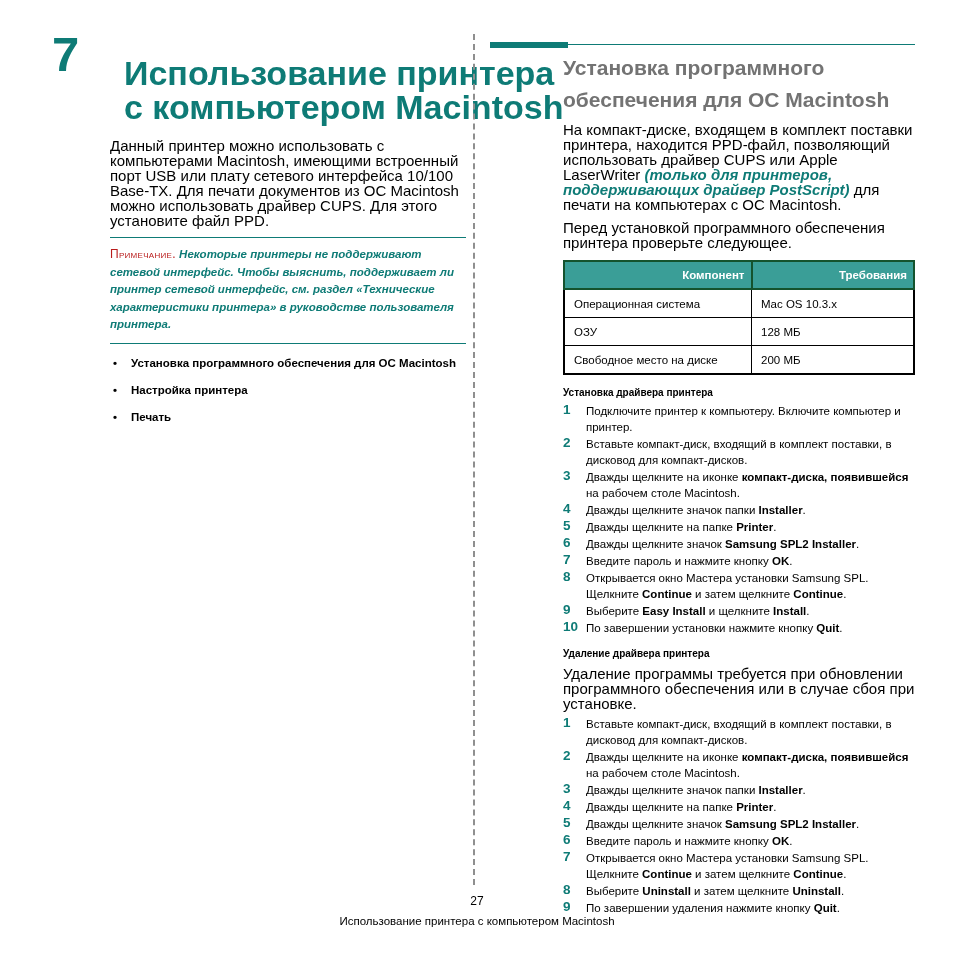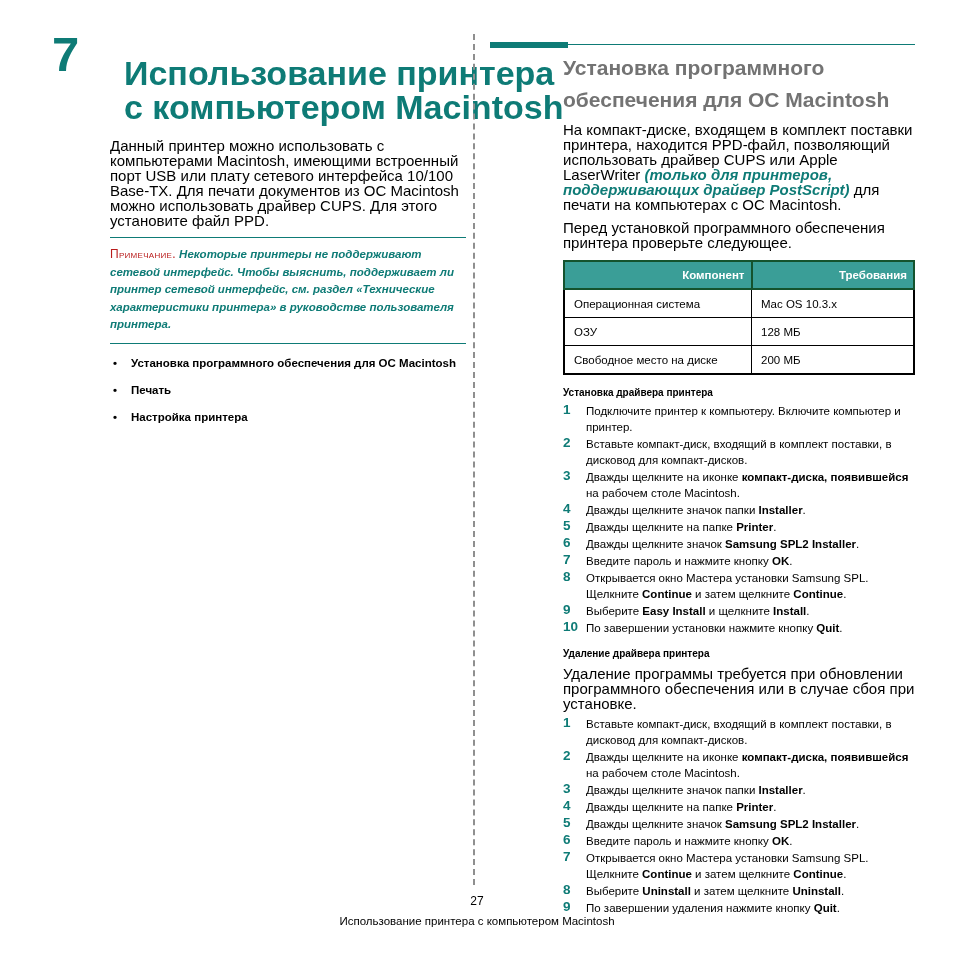--- a/index.html
+++ b/index.html
@@ -72,22 +72,22 @@
 <body>
 
 <div class="chapter-num">7</div>
 
 <div class="left-col">
   <h1 class="chapter-title"><span>Использование принтера</span><br><span>с компьютером Macintosh</span></h1>
   <p class="body-text">Данный принтер можно использовать с компьютерами Macintosh, имеющими встроенный порт USB или плату сетевого интерфейса 10/100 Base-TX. Для печати документов из ОС Macintosh можно использовать драйвер CUPS. Для этого установите файл PPD.</p>
   <div class="note-box"><span class="note-label">Примечание.</span><span class="note-text"> Некоторые принтеры не поддерживают сетевой интерфейс. Чтобы выяснить, поддерживает ли принтер сетевой интерфейс, см. раздел «Технические характеристики принтера» в руководстве пользователя принтера.</span></div>
   <ul class="bullet-list">
       <li>Установка программного обеспечения для ОС Macintosh</li>
+      <li>Настройка принтера</li>
       <li>Печать</li>
-      <li>Настройка принтера</li>
     </ul>
 </div>
 
 <div class="col-divider"></div>
 
 <div class="right-col">
   <div class="rule-bar">
     <span class="rule-line"></span>
     <span class="rule-thick"></span>
   </div>

